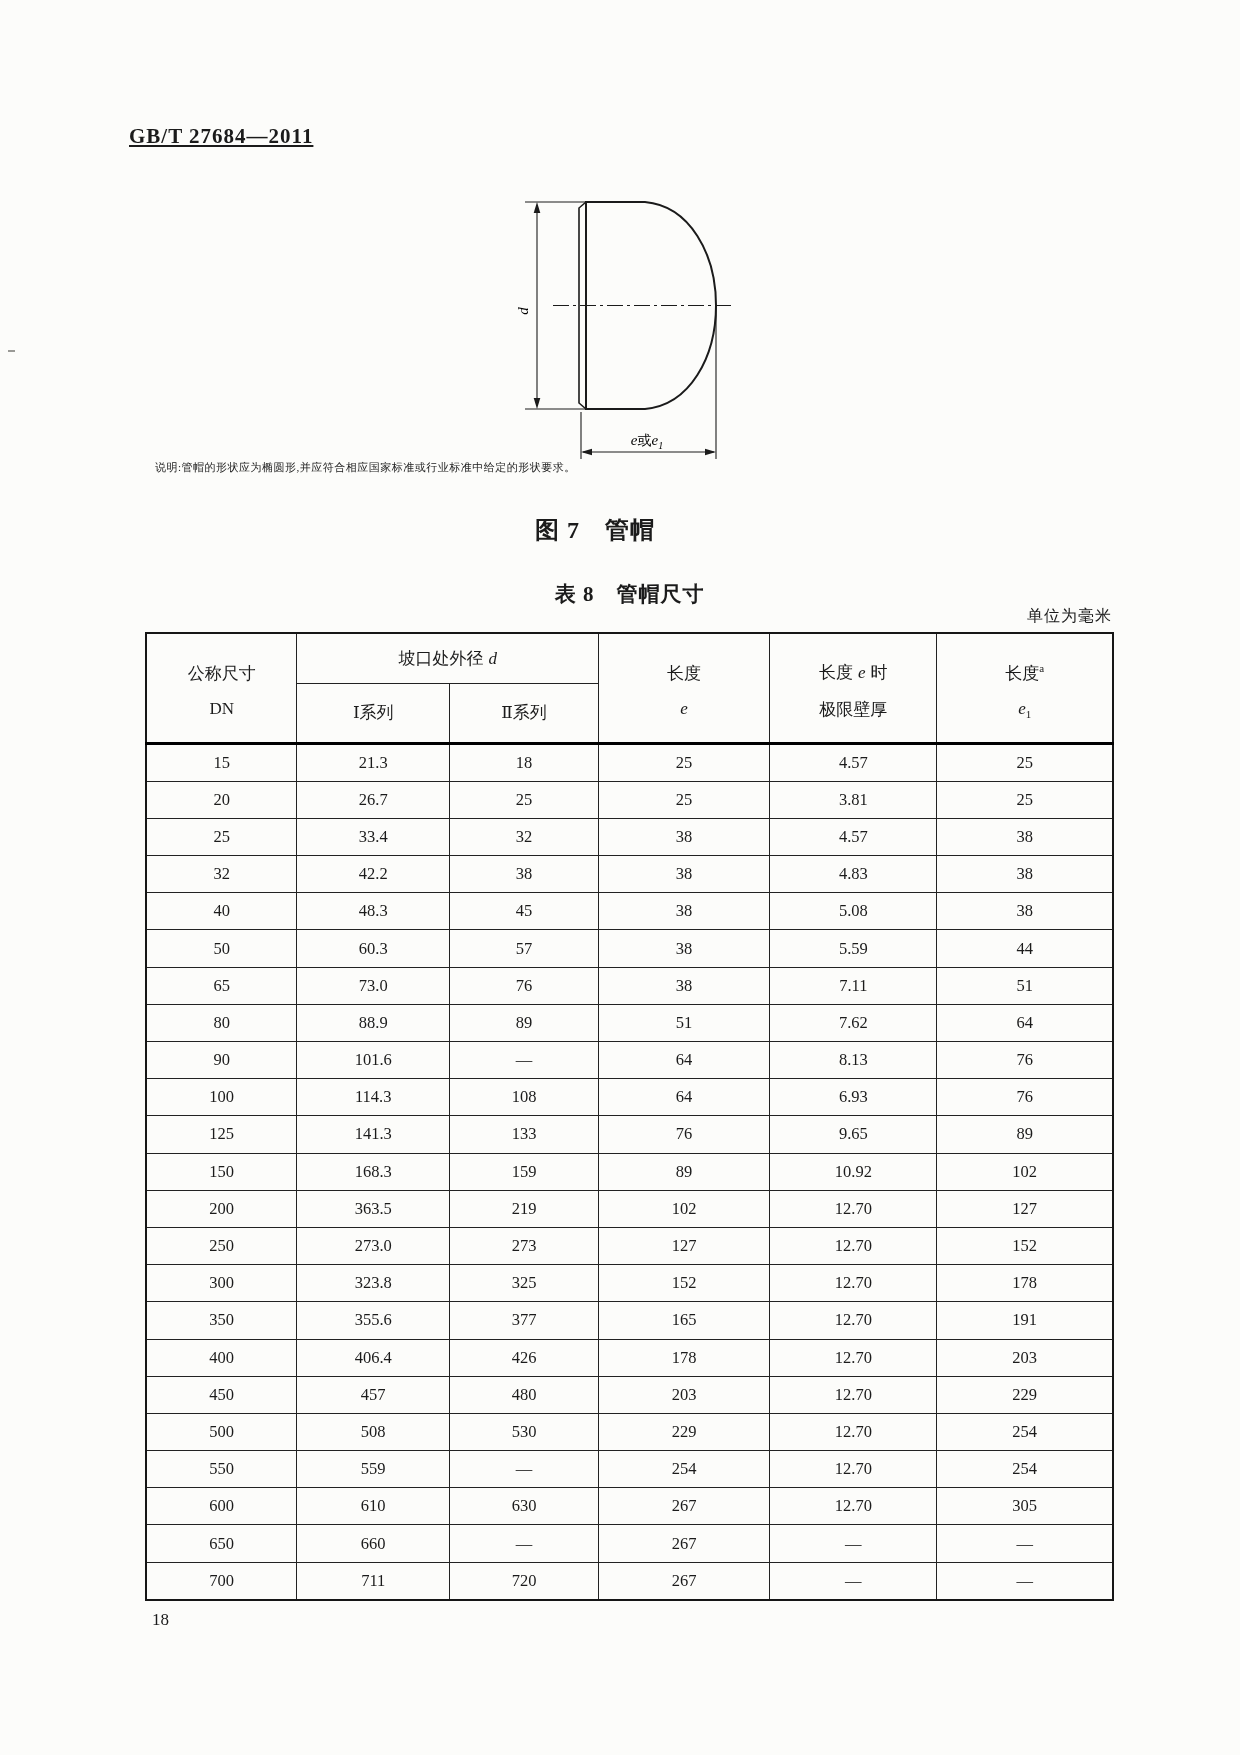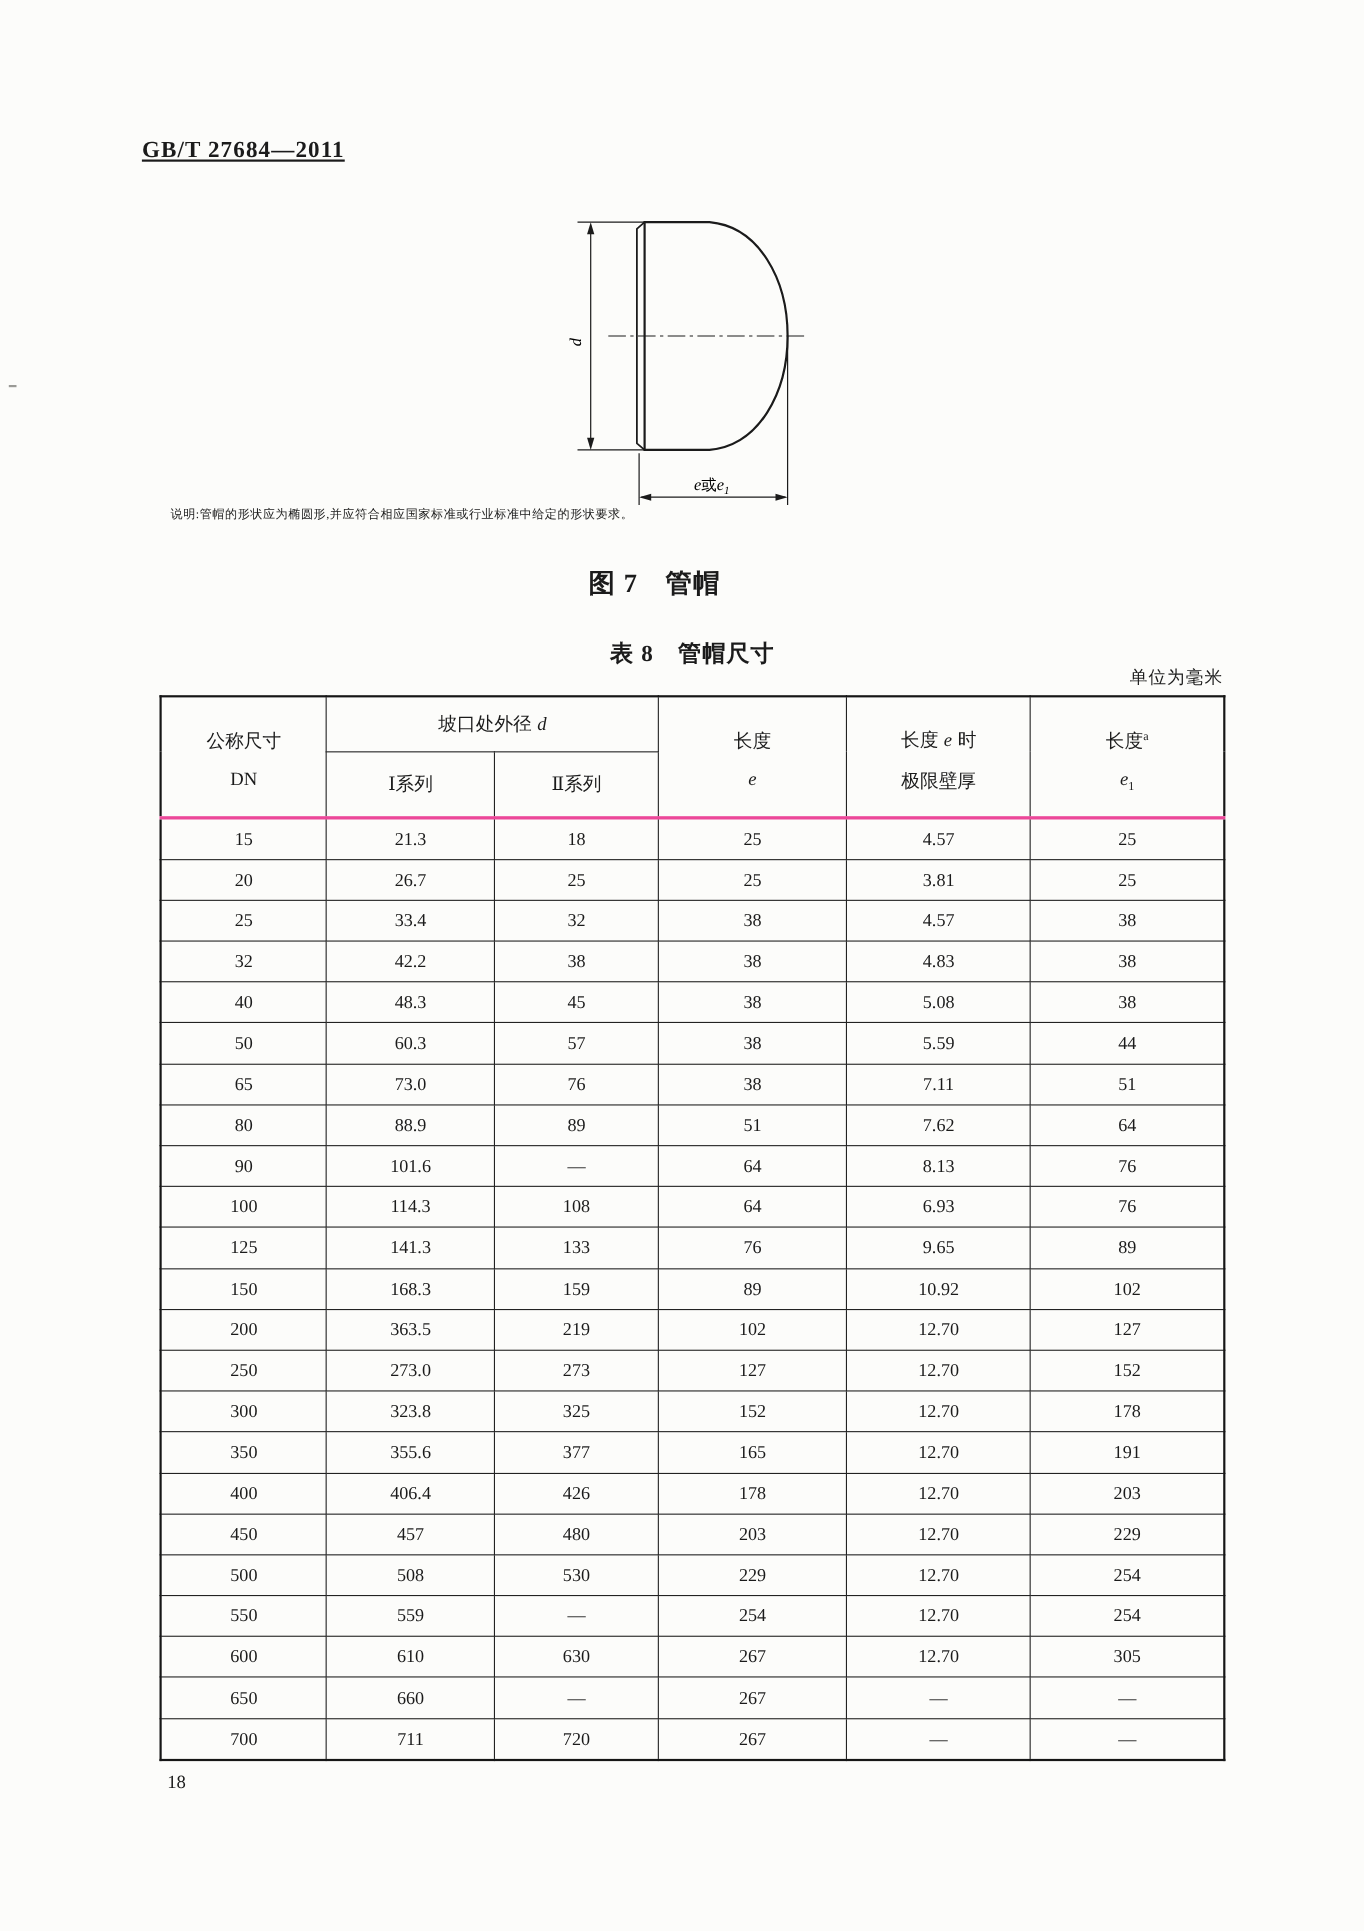--- a/index.html
+++ b/index.html
@@ -29,21 +29,21 @@
   }
   .unit-note{
     position:absolute;right:2px;top:0;font-size:16px;letter-spacing:1px;margin-top:26px;
   }
   .table-wrap{left:145px;top:632px;width:969px;}
   table.dim-table{
     width:100%;border-collapse:collapse;table-layout:fixed;
     border:2.5px solid #161616;
     font-size:16.5px;
   }
-  table.dim-table thead{border-bottom:3px solid #ec4899;margin-top:31px;}
+  table.dim-table thead{border-bottom:3px solid #000000;margin-top:31px;}
   table.dim-table th,table.dim-table td{
     border:1.3px solid #222;
     text-align:center;vertical-align:middle;
     font-weight:normal;padding:0;
   }
   table.dim-table thead th{font-size:17px;}
   .hdr-top{height:50px;}
   .hdr-sub{height:60px;}
   th .l1{margin-bottom:12px;}
   th.twoline .l1{margin:6px 0 14px 0;}

